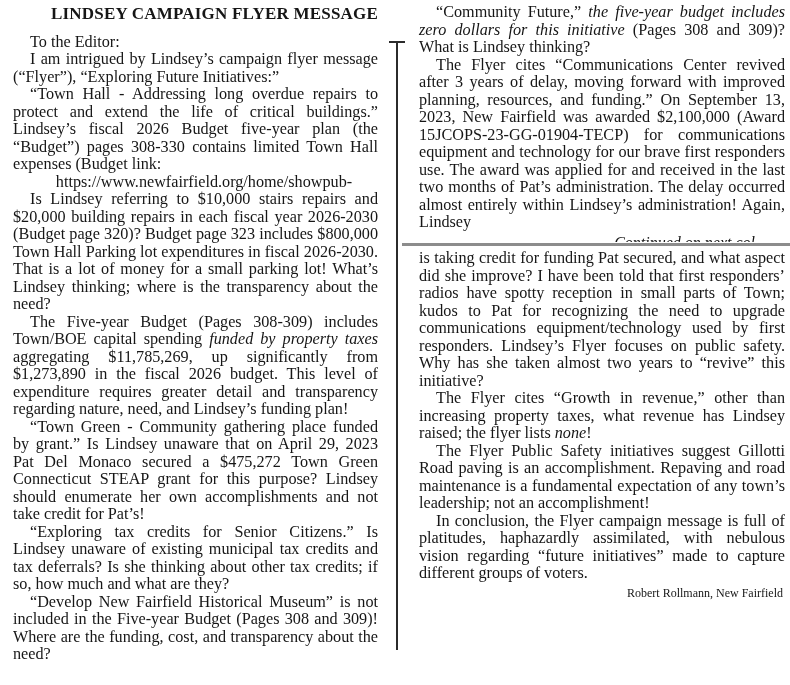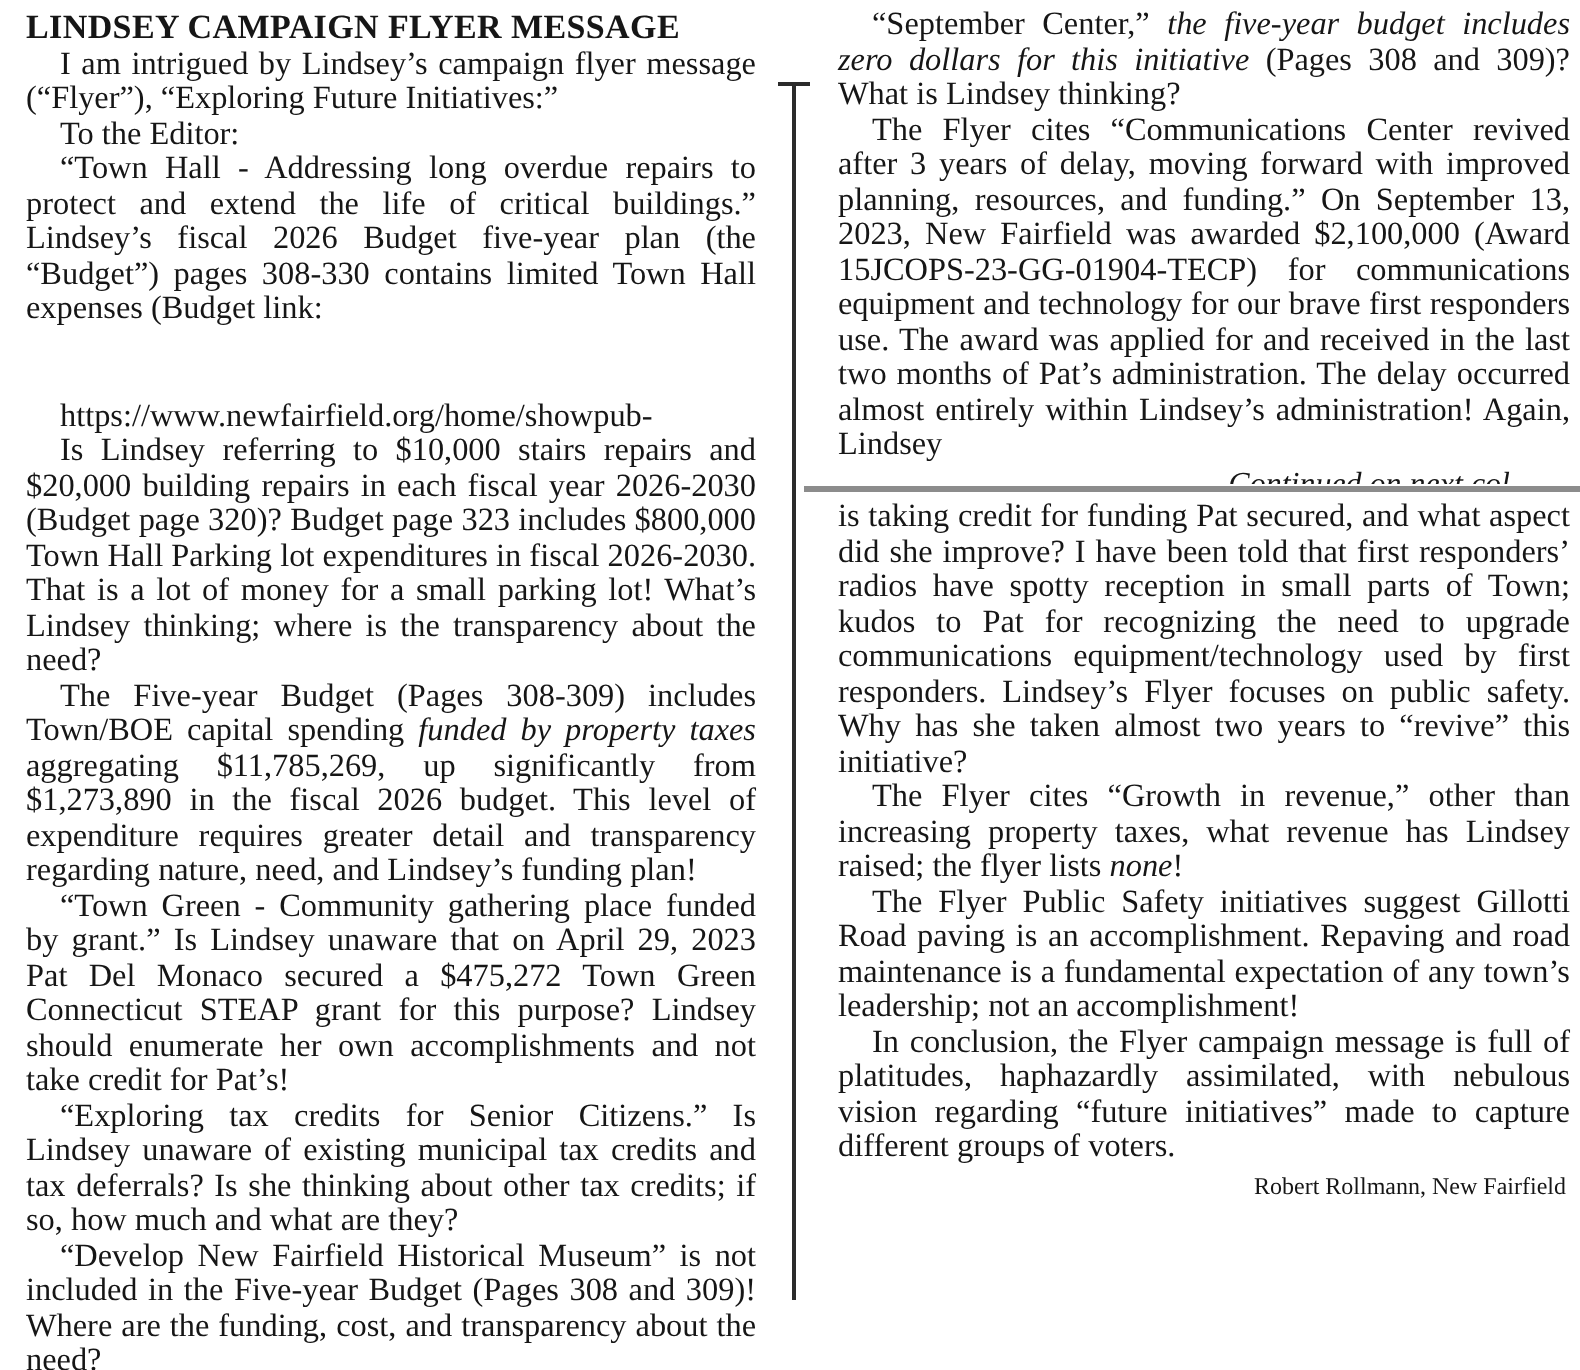--- a/index.html
+++ b/index.html
@@ -10,26 +10,26 @@
     background:var(--bg,#ffffff); color:var(--fg,#161616);
   }
   .column {
     position:absolute; font-size:16.2px; line-height:17.5px;
     text-align:justify; hyphens:auto; -webkit-hyphens:auto;
   }
   .col-left { left:13px; top:5px; width:365px; }
   .col-right-top { left:419px; top:4px; width:366px; }
   .col-right-bottom { left:419px; top:250px; width:366px; }
   .letter-title {
-    font-weight:bold; text-align:left; font-size:17px;
-    letter-spacing:.2px; margin-bottom:1px;
+    font-weight:bold; text-align:right; font-size:17px;
+    letter-spacing:.2px; margin-bottom:11px;
   }
   p.para { text-indent:17px; }
   p.noindent { text-indent:0; }
-  p.line { text-align:left; white-space:nowrap;margin-top:36px; }
+  p.line { text-align:center; white-space:nowrap; }
   .divider-v {
     position:absolute; left:396px; top:42px; width:2px; height:608px;
     background:var(--divider,#2b2b2b);
   }
   .divider-cap {
     position:absolute; left:389px; top:41px; width:16px; height:2px;
     background:var(--divider,#2b2b2b);
   }
   .rule-h {
     position:absolute; left:402px; top:243px; width:388px; height:3px;
@@ -48,38 +48,38 @@
   }
 </style>
 </head>
 <body>
 
 <div class="page">
 
   <div class="column col-left">
     <div class="letter-title">LINDSEY CAMPAIGN FLYER MESSAGE</div>
     <div>
+        <p class="para"><span>To the Editor:</span></p>
         <p class="para"><span>I am intrigued by Lindsey’s campaign flyer message (“Flyer”), “Exploring Future Initiatives:”</span></p>
-        <p class="para"><span>To the Editor:</span></p>
         <p class="para"><span>“Town Hall - Addressing long overdue repairs to protect and extend the life of critical buildings.” Lindsey’s fiscal 2026 Budget five-year plan (the “Budget”) pages 308-330 contains limited Town Hall expenses (Budget link:</span></p>
         <p class="para line"><span>https://www.newfairfield.org/home/showpub-</span></p>
         <p class="para"><span>Is Lindsey referring to $10,000 stairs repairs and $20,000 building repairs in each fiscal year 2026-2030 (Budget page 320)? Budget page 323 includes $800,000 Town Hall Parking lot expenditures in fiscal 2026-2030. That is a lot of money for a small parking lot! What’s Lindsey thinking; where is the transparency about the need?</span></p>
         <p class="para"><span>The Five-year Budget (Pages 308-309) includes Town/BOE capital spending </span><i>funded by property taxes</i><span> aggregating $11,785,269, up significantly from $1,273,890 in the fiscal 2026 budget. This level of expenditure requires greater detail and transparency regarding nature, need, and Lindsey’s funding plan!</span></p>
         <p class="para"><span>“Town Green - Community gathering place funded by grant.” Is Lindsey unaware that on April 29, 2023 Pat Del Monaco secured a $475,272 Town Green Connecticut STEAP grant for this purpose? Lindsey should enumerate her own accomplishments and not take credit for Pat’s!</span></p>
         <p class="para"><span>“Exploring tax credits for Senior Citizens.” Is Lindsey unaware of existing municipal tax credits and tax deferrals? Is she thinking about other tax credits; if so, how much and what are they?</span></p>
         <p class="para"><span>“Develop New Fairfield Historical Museum” is not included in the Five-year Budget (Pages 308 and 309)! Where are the funding, cost, and transparency about the need?</span></p>
       </div>
   </div>
 
   <div class="divider-cap"></div>
   <div class="divider-v"></div>
 
   <div class="column col-right-top">
     <div>
-        <p class="para"><span>“September Center,” </span><i>the five-year budget includes zero dollars for this initiative</i><span> (Pages 308 and 309)? What is Lindsey thinking?</span></p>
+        <p class="para"><span>“Community Future,” </span><i>the five-year budget includes zero dollars for this initiative</i><span> (Pages 308 and 309)? What is Lindsey thinking?</span></p>
         <p class="para"><span>The Flyer cites “Communications Center revived after 3 years of delay, moving forward with improved planning, resources, and funding.” On September 13, 2023, New Fairfield was awarded $2,100,000 (Award 15JCOPS-23-GG-01904-TECP) for communications equipment and technology for our brave first responders use. The award was applied for and received in the last two months of Pat’s administration. The delay occurred almost entirely within Lindsey’s administration! Again, Lindsey</span></p>
       </div>
   </div>
 
   <div class="cont-clip">
     <div class="cont-note">Continued on next col</div>
   </div>
 
   <div class="rule-h"></div>
 

